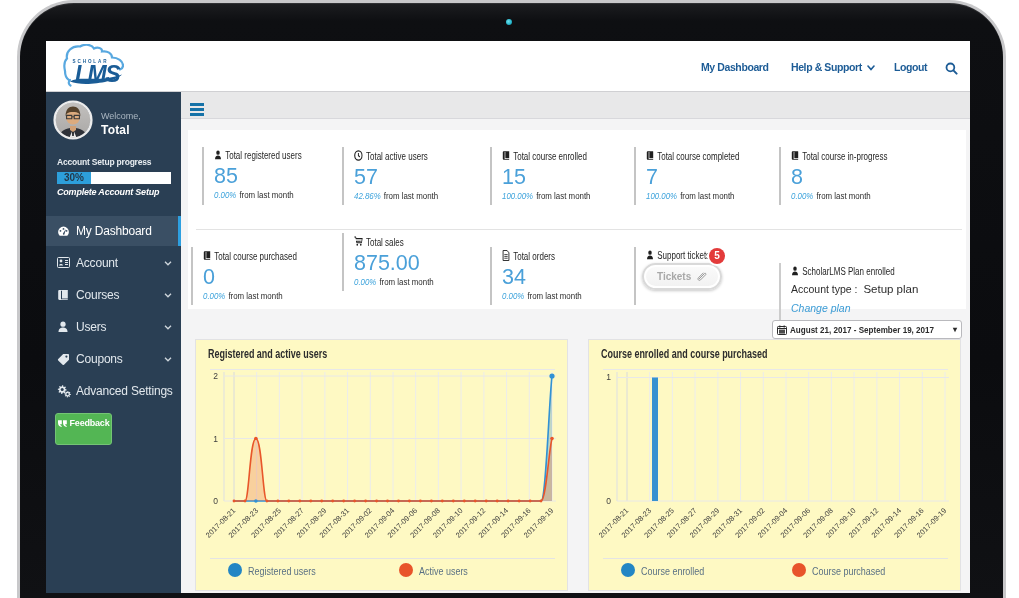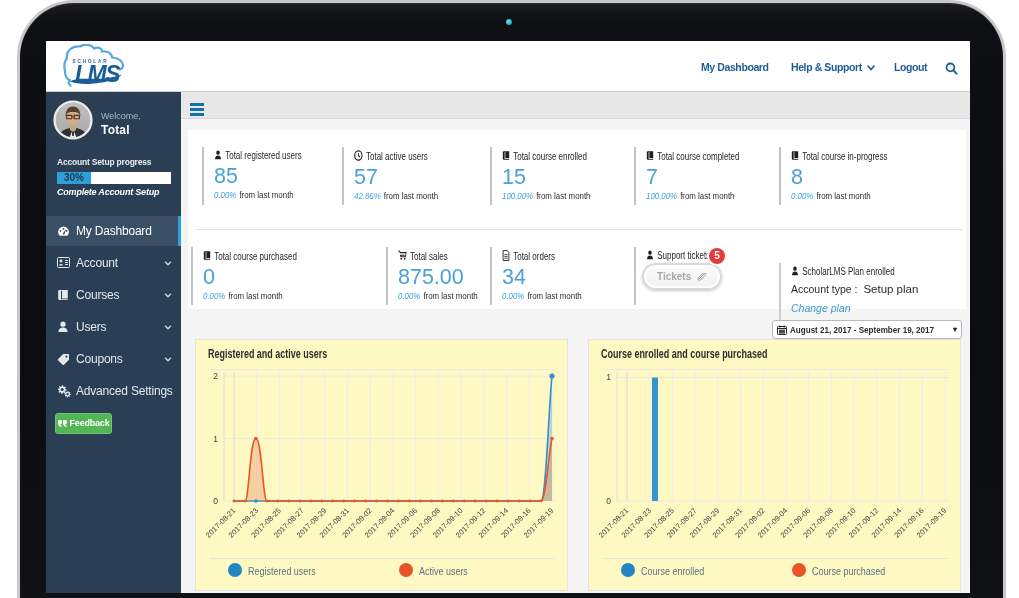--- a/index.html
+++ b/index.html
@@ -30,21 +30,21 @@
   .pbar { position:absolute; left:11px; top:80px; width:114px; height:12px; background:#fff; }
   .pfill { position:absolute; left:0; top:0; width:34px; height:12px; background:#2d9fdb;
     color:#24384a; font-size:10px; font-weight:bold; text-align:center; line-height:12px; }
   .setup-c { color:#fff; font-size:9px; font-style:italic; font-weight:bold; letter-spacing:-0.2px; }
   .mi { position:absolute; left:0; width:135px; height:30px; line-height:30px; color:#e2e8ed;
     font-size:12px; letter-spacing:-0.2px; }
   .mi svg { position:absolute; left:11px; top:9px; }
   .mi .t { position:absolute; left:30px; }
   .mi .car { position:absolute; left:auto; right:9px; top:13px; }
   .mi.active { background:#3a4f64; border-right:3px solid #2d9fe0; color:#fff; }
-  .fbtn { position:absolute; left:9px; top:321px; width:57px; height:21px; background:#53b654;
+  .fbtn { position:absolute; left:9px; top:321px; width:57px; height:32px; background:#53b654;
     border:1px solid #74c475; border-radius:3px; color:#fff; font-size:9px; font-weight:bold;
     line-height:19px; text-align:center; white-space:nowrap; letter-spacing:-0.2px; }
   
   #toolbar { position:absolute; left:135px; top:51px; width:789px; height:27px; background:#e8e8e9;
     border-bottom:1px solid #d8d8dc; }
   .hbar { position:absolute; left:144px; width:14px; height:3px; background:#1572a8; }
   
   .band { position:absolute; left:142px; width:778px; background:#fff; }
   .stat { position:absolute; border-left:2px solid #c4c4c4; padding-left:10px; padding-top:3px; }
   .st-title { font-size:10px; line-height:11px; color:#1f1f1f; white-space:nowrap;
@@ -240,21 +240,21 @@
     <div class="st-sub"><i>0.00%</i> from last month</div>
   </div>
 
   <div class="stat" style="left:145px;top:206px;width:132px;height:58px;">
     <div class="st-title"><svg width="10" height="11" viewBox="0 0 12 12">
           <path d="M2.5 1 L10.5 1 C11 1 11 1.8 10.5 1.8 L4 1.8 L4 10.2 L10.5 10.2 C11 10.2 11 11 10.5 11 L2.5 11 C1.7 11 1.2 10.5 1.2 9.8 L1.2 2.2 C1.2 1.5 1.7 1 2.5 1 Z M5 1.8 L10.8 1.8 L10.8 9.4 L5 9.4 Z" fill="#1f1f1f"></path>
         </svg>Total course purchased</div>
     <div class="st-num">0</div>
     <div class="st-sub"><i>0.00%</i> from last month</div>
   </div>
-  <div class="stat" style="left:296px;top:206px;width:132px;height:58px;margin-left:44px;">
+  <div class="stat" style="left:296px;top:192px;width:132px;height:58px;">
     <div class="st-title"><svg width="11" height="11" viewBox="0 0 13 12">
           <path d="M0.5 0.8 L2.5 0.8 L3 2.6 L12.3 2.6 L11 7.4 L4.2 7.4 L3.6 5.8 L10 5.8" fill="none" stroke="#1f1f1f" stroke-width="1.2"></path>
           <circle cx="4.8" cy="9.8" r="1.2" fill="#1f1f1f"></circle>
           <circle cx="10" cy="9.8" r="1.2" fill="#1f1f1f"></circle>
         </svg>Total sales</div>
     <div class="st-num">875.00</div>
     <div class="st-sub"><i>0.00%</i> from last month</div>
   </div>
   <div class="stat" style="left:444px;top:206px;width:132px;height:58px;">
     <div class="st-title"><svg width="10" height="11" viewBox="0 0 11 12">

